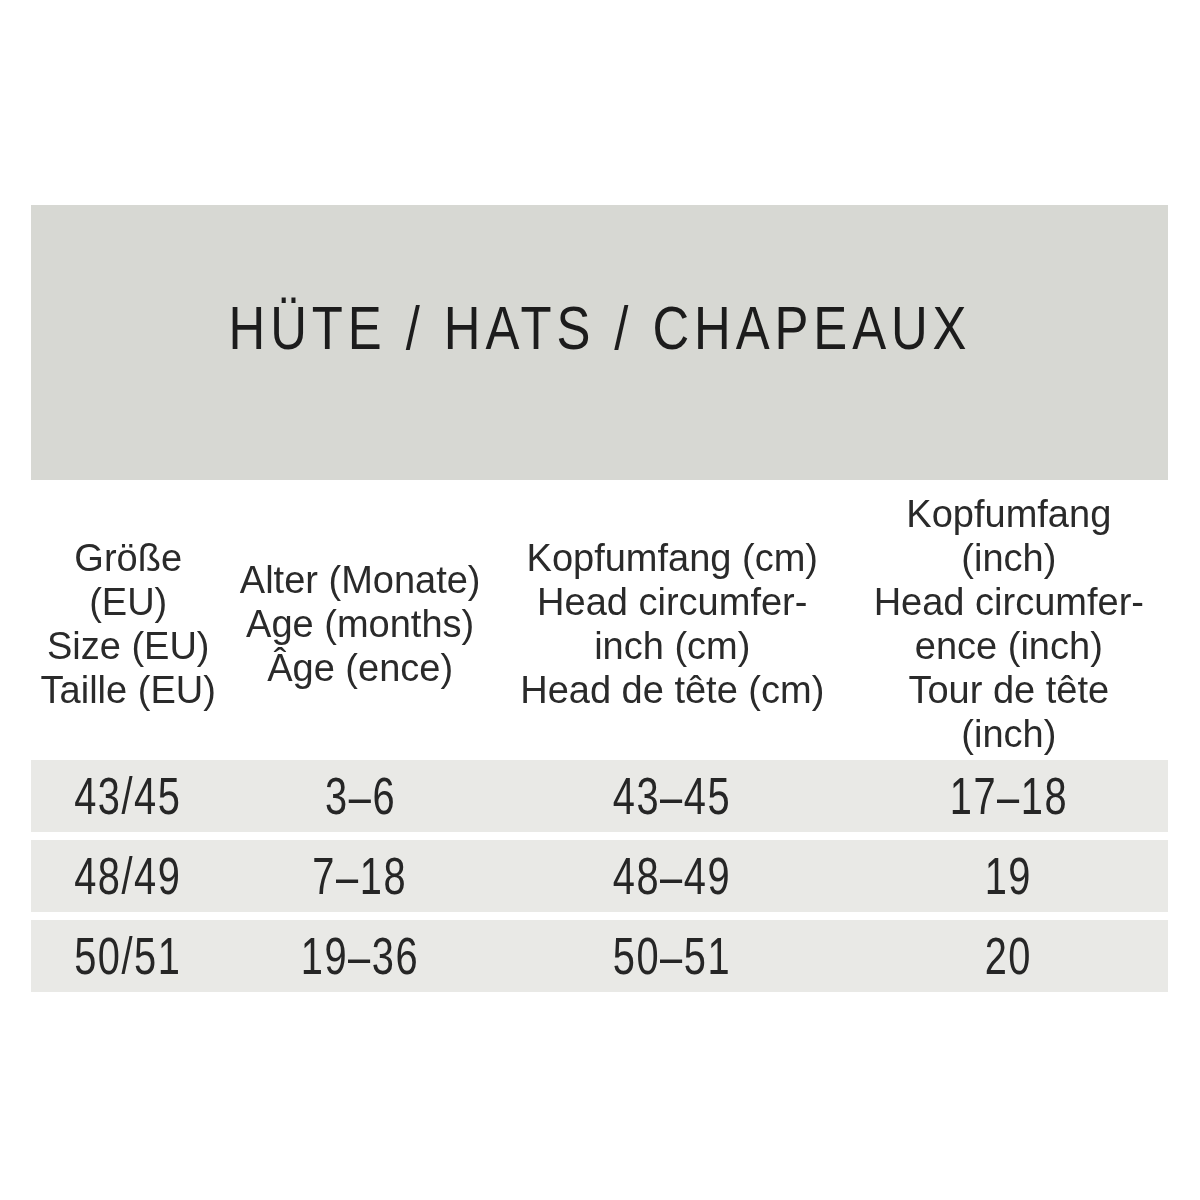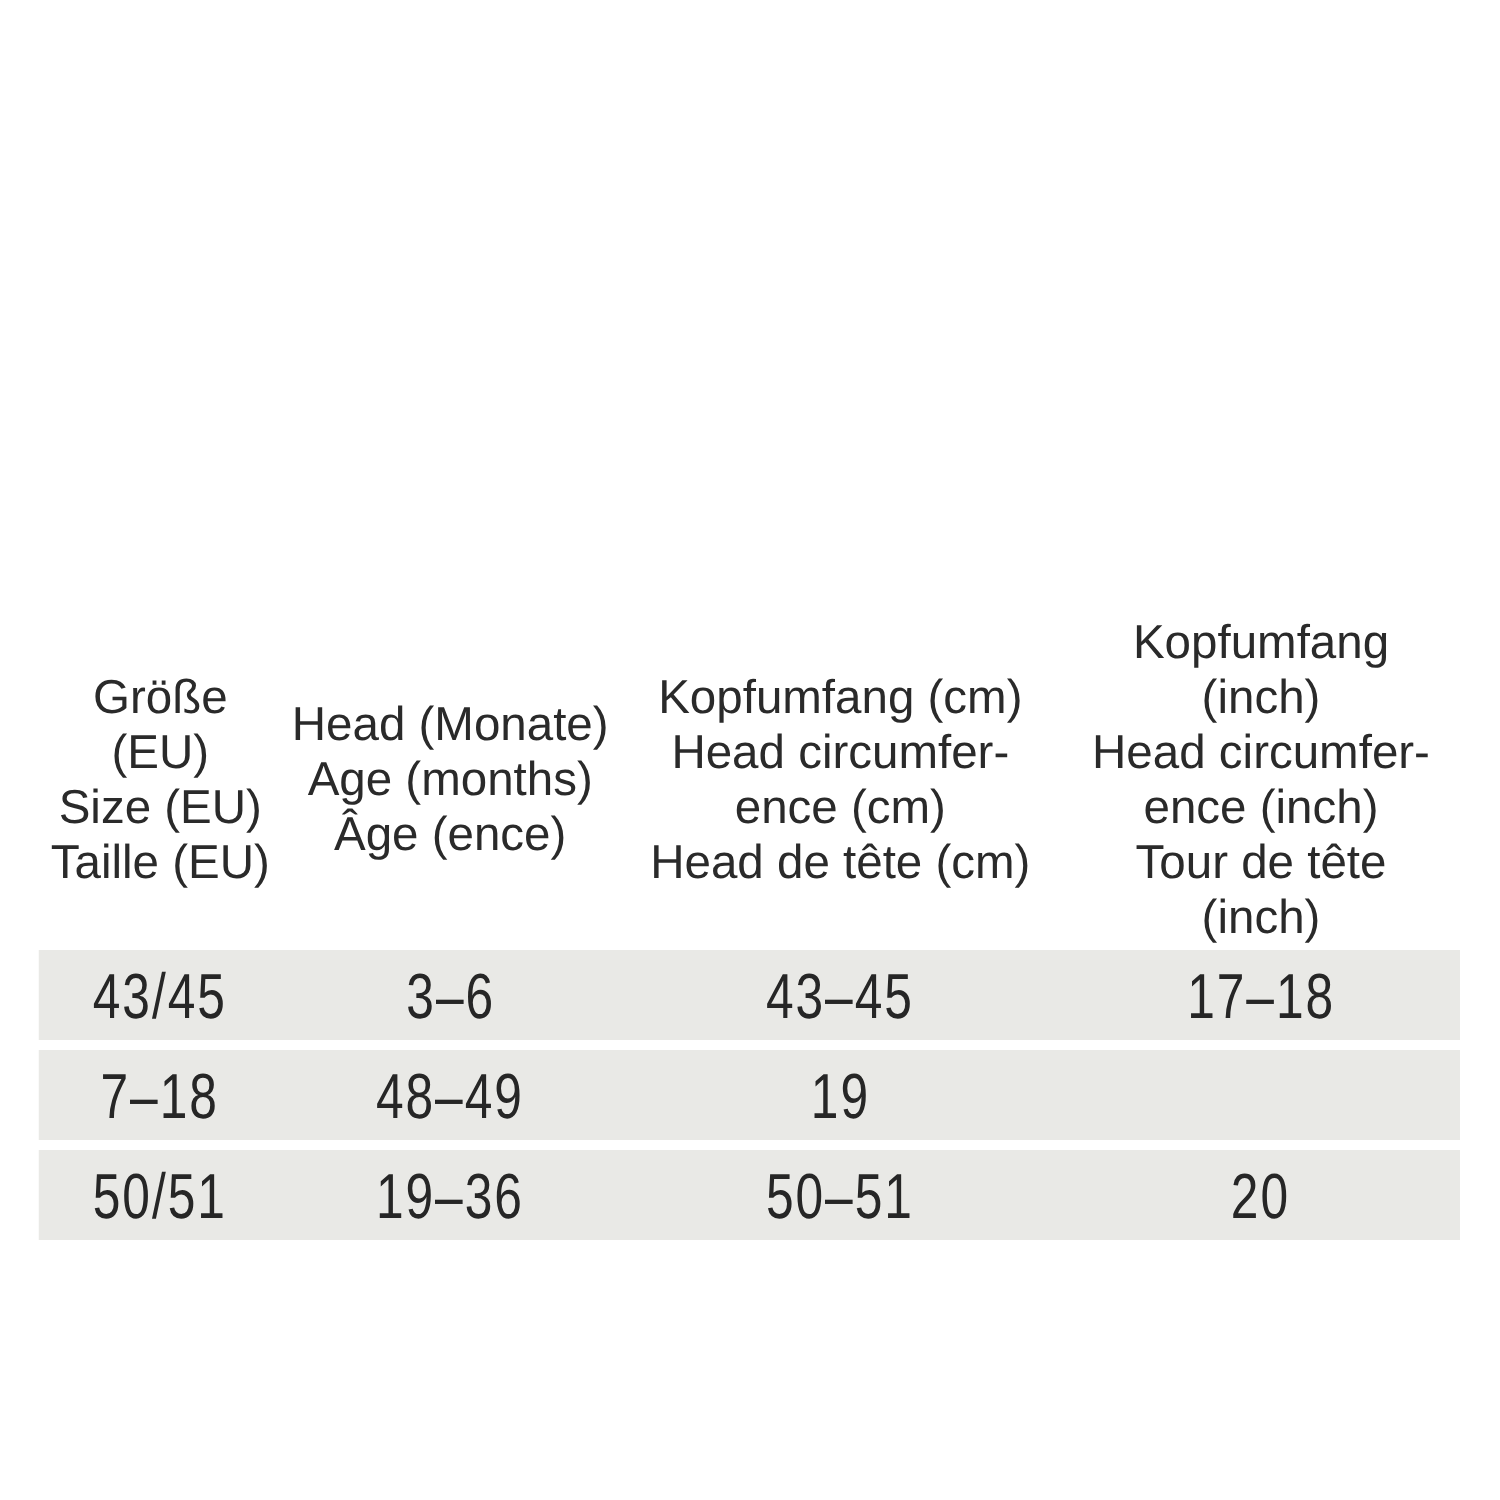--- a/index.html
+++ b/index.html
@@ -75,37 +75,40 @@
     transform:scaleX(0.78);
     transform-origin:center;
     white-space:nowrap;
   }
 </style>
 </head>
 <body>
 
 <div class="canvas">
 
+  <div class="banner">
+    <span class="title">HÜTE / HATS / CHAPEAUX</span>
+  </div>
 
   <div class="header-row grid4" id="header-row">
       <div class="header-cell">
         <div class="header-line">Größe</div>
         <div class="header-line">(EU)</div>
         <div class="header-line">Size (EU)</div>
         <div class="header-line">Taille (EU)</div>
       </div>
       <div class="header-cell">
-        <div class="header-line">Head (Monate)</div>
+        <div class="header-line">Alter (Monate)</div>
         <div class="header-line">Age (months)</div>
         <div class="header-line">Âge (ence)</div>
       </div>
       <div class="header-cell">
         <div class="header-line">Kopfumfang (cm)</div>
         <div class="header-line">Head circumfer-</div>
-        <div class="header-line">ence (cm)</div>
+        <div class="header-line">inch (cm)</div>
         <div class="header-line">Head de tête (cm)</div>
       </div>
       <div class="header-cell">
         <div class="header-line">Kopfumfang</div>
         <div class="header-line">(inch)</div>
         <div class="header-line">Head circumfer-</div>
         <div class="header-line">ence (inch)</div>
         <div class="header-line">Tour de tête</div>
         <div class="header-line">(inch)</div>
       </div>
@@ -121,20 +124,23 @@
         </div>
         <div class="data-cell">
           <span class="cell-value">43–45</span>
         </div>
         <div class="data-cell">
           <span class="cell-value">17–18</span>
         </div>
       </div>
       <div class="data-row grid4">
         <div class="data-cell">
+          <span class="cell-value">48/49</span>
+        </div>
+        <div class="data-cell">
           <span class="cell-value">7–18</span>
         </div>
         <div class="data-cell">
           <span class="cell-value">48–49</span>
         </div>
         <div class="data-cell">
           <span class="cell-value">19</span>
         </div>
       </div>
       <div class="data-row grid4">

